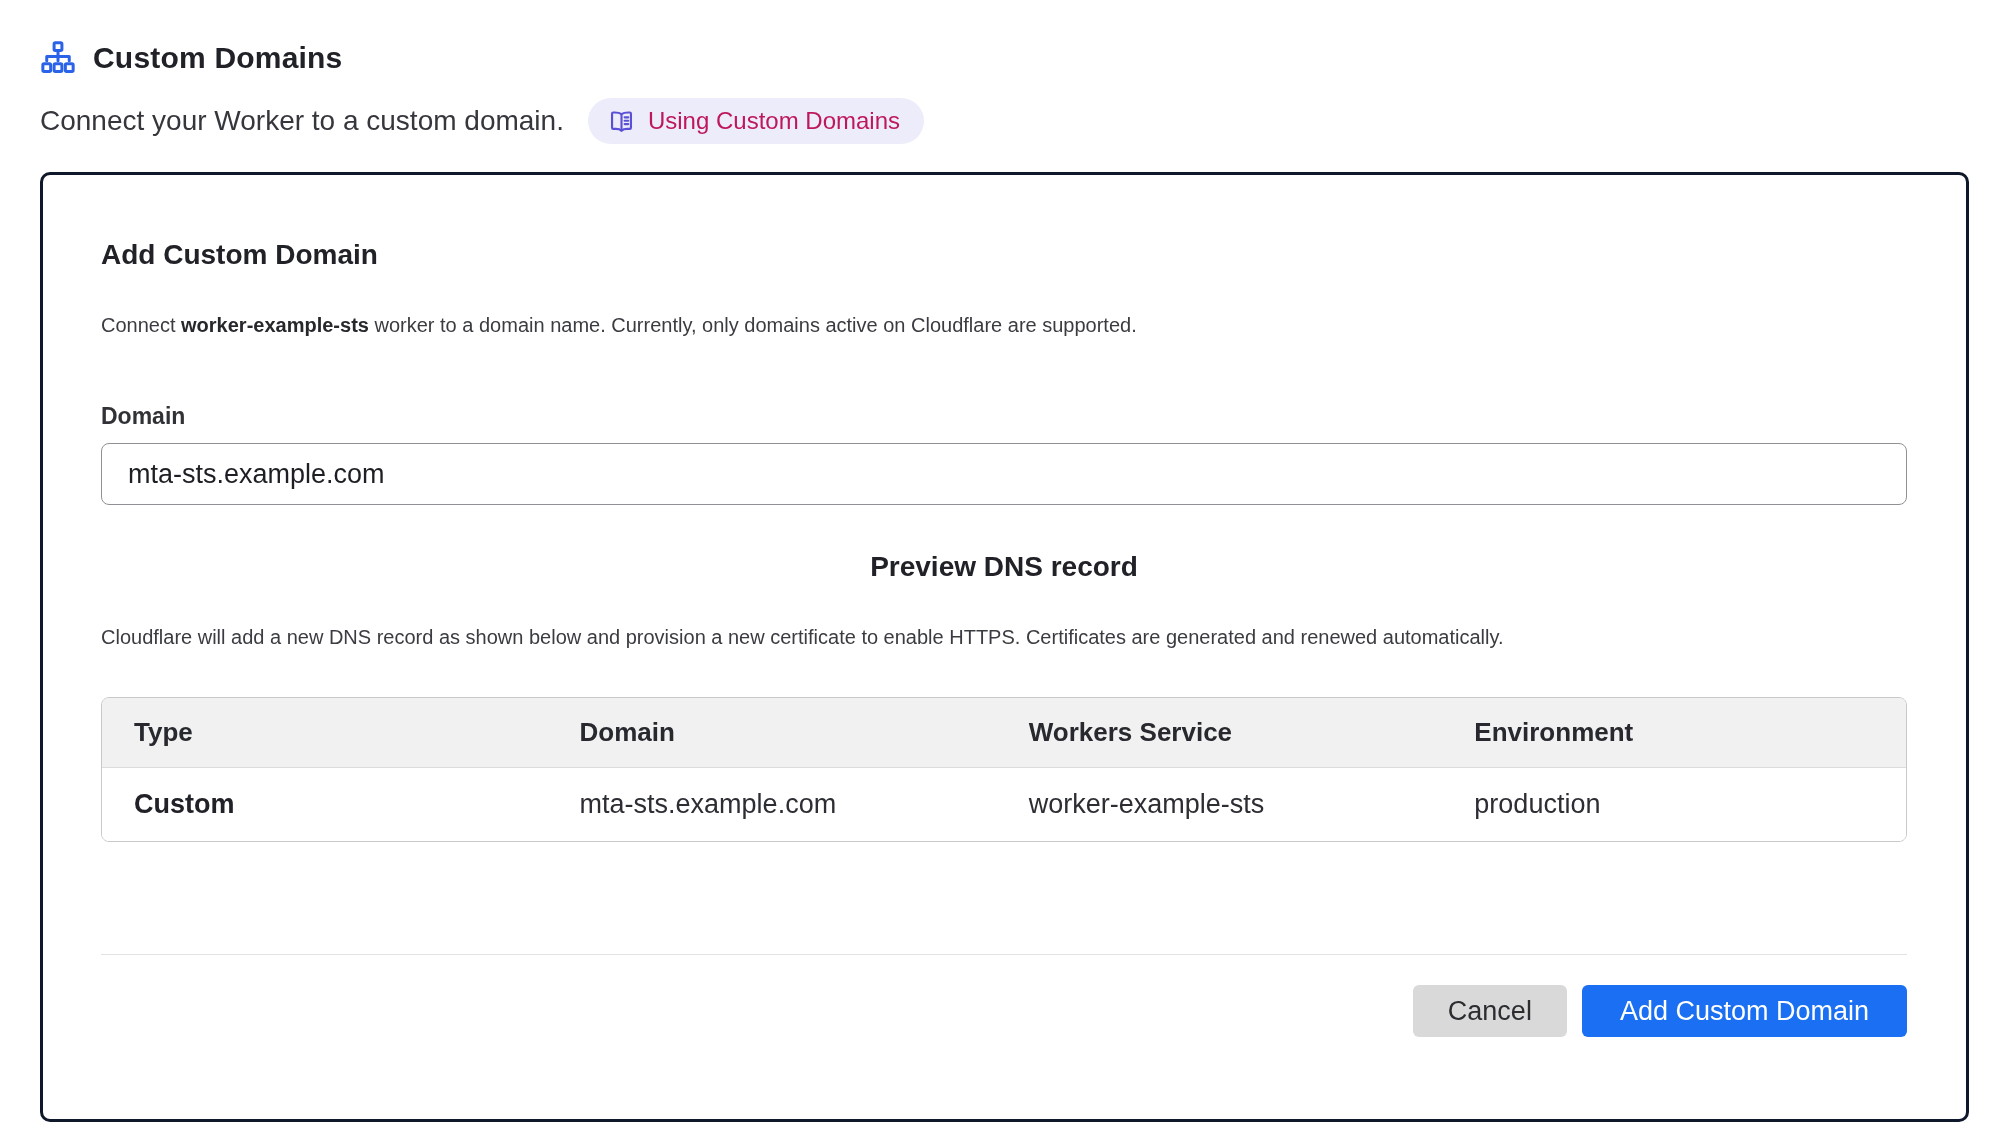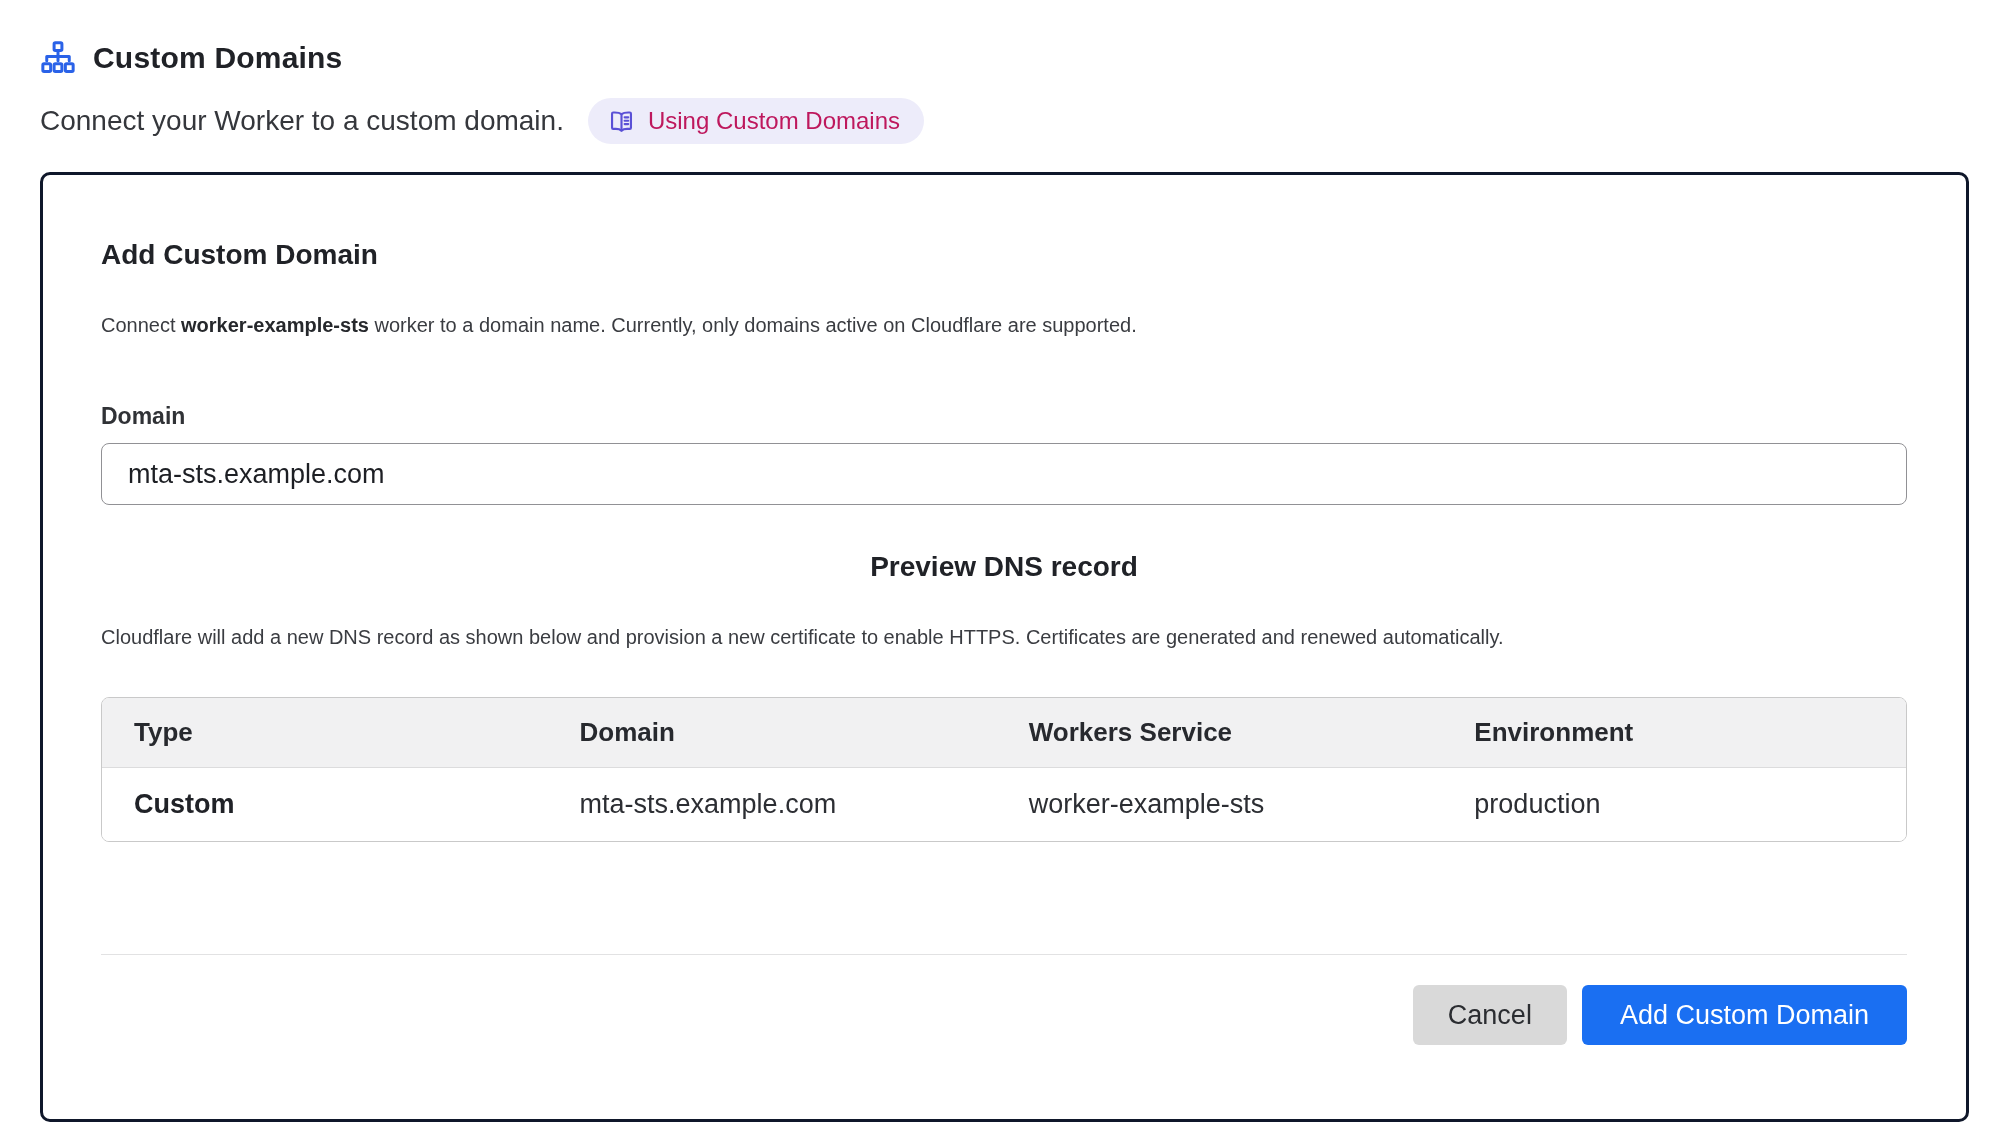--- a/index.html
+++ b/index.html
@@ -75,21 +75,21 @@
   .dns-table td {
     font-size: 27px; color: #2c2e33;
     padding: 21px 10px 21px 32px; background: #fff;
   }
   .dns-table td.cell-type { font-weight: 700; color: #202227; }
 
   
   .footer-divider { border: none; border-top: 1px solid #e2e2e3; margin: 112px 0 0 0; }
   .actions-row { display: flex; justify-content: flex-end; align-items: center; gap: 15px; margin-top: 30px; }
   .btn {
-    height: 60px; border: none; border-radius: 6px;
+    height: 52px; border: none; border-radius: 6px;
     font-family: "Liberation Sans", "DejaVu Sans", sans-serif;
     font-size: 27px; cursor: pointer; display: inline-flex; align-items: center;
   }
   .btn-cancel { background: #d9d9d9; color: #2b2d31; padding: 0 35px; }
   .btn-primary { background: #1a6ff2; color: #ffffff; padding: 0 38px; font-weight: 400; }
 </style>
 </head>
 <body>
 
 <div class="page-header">

